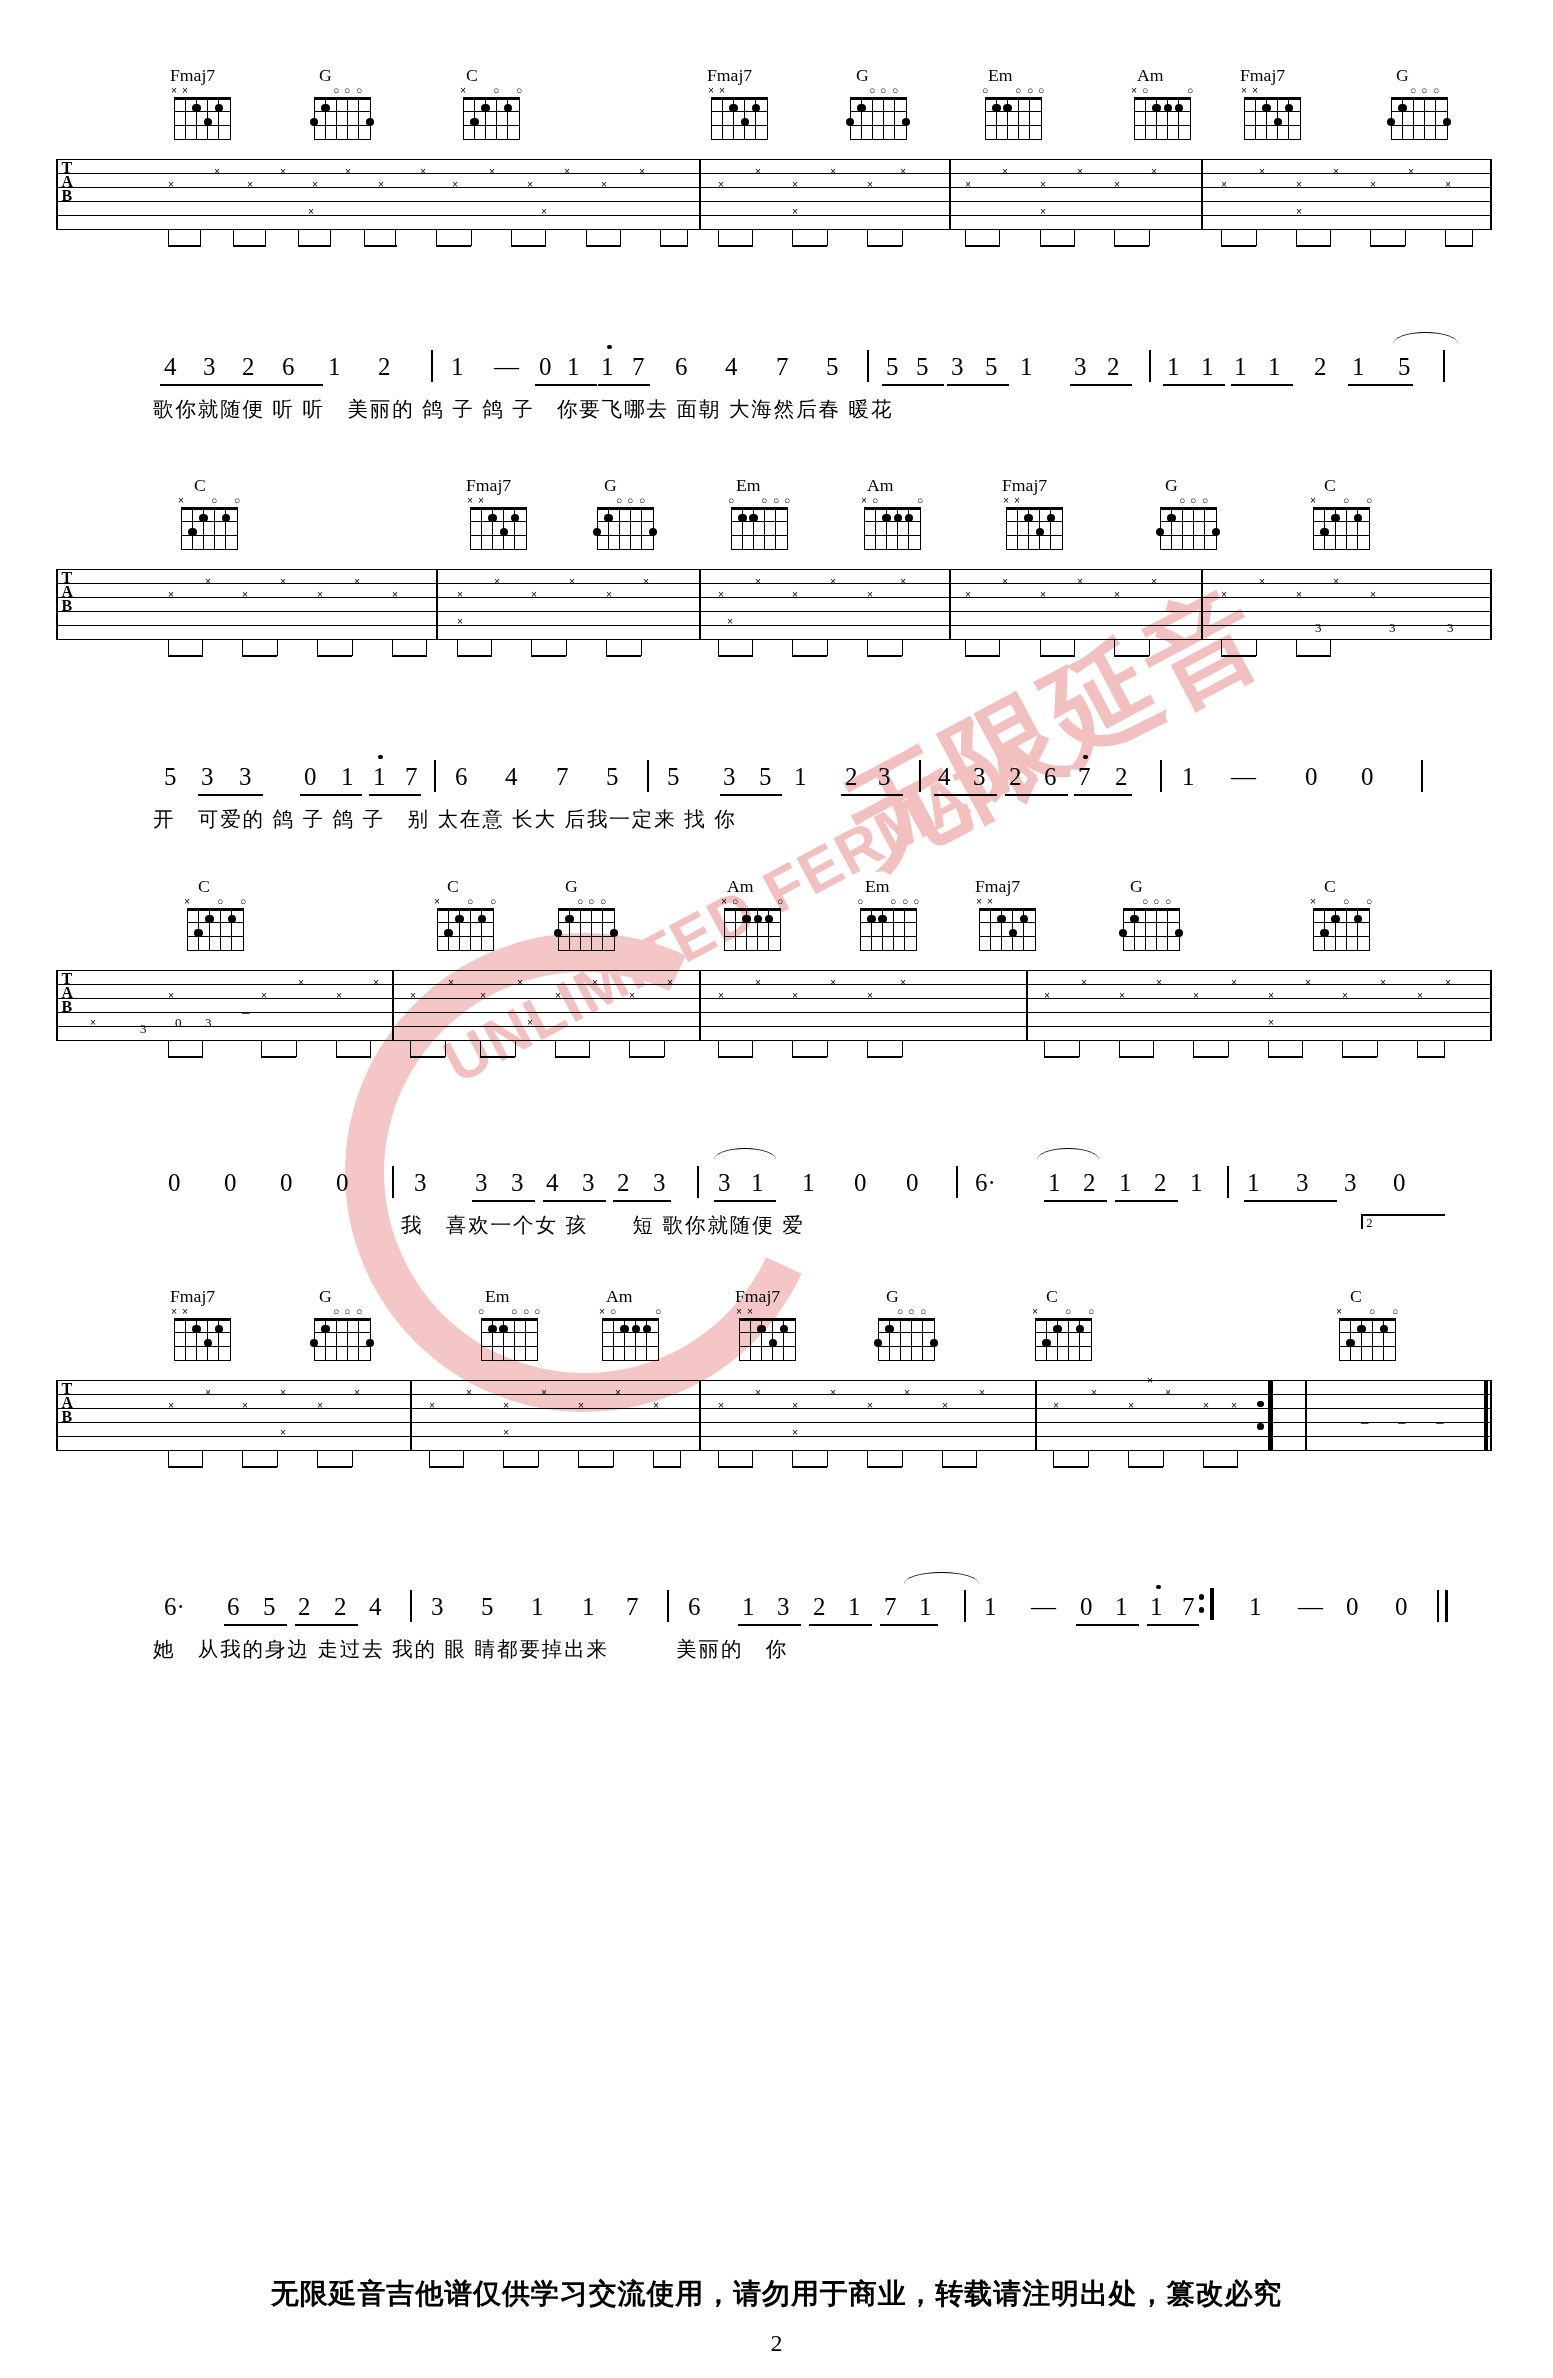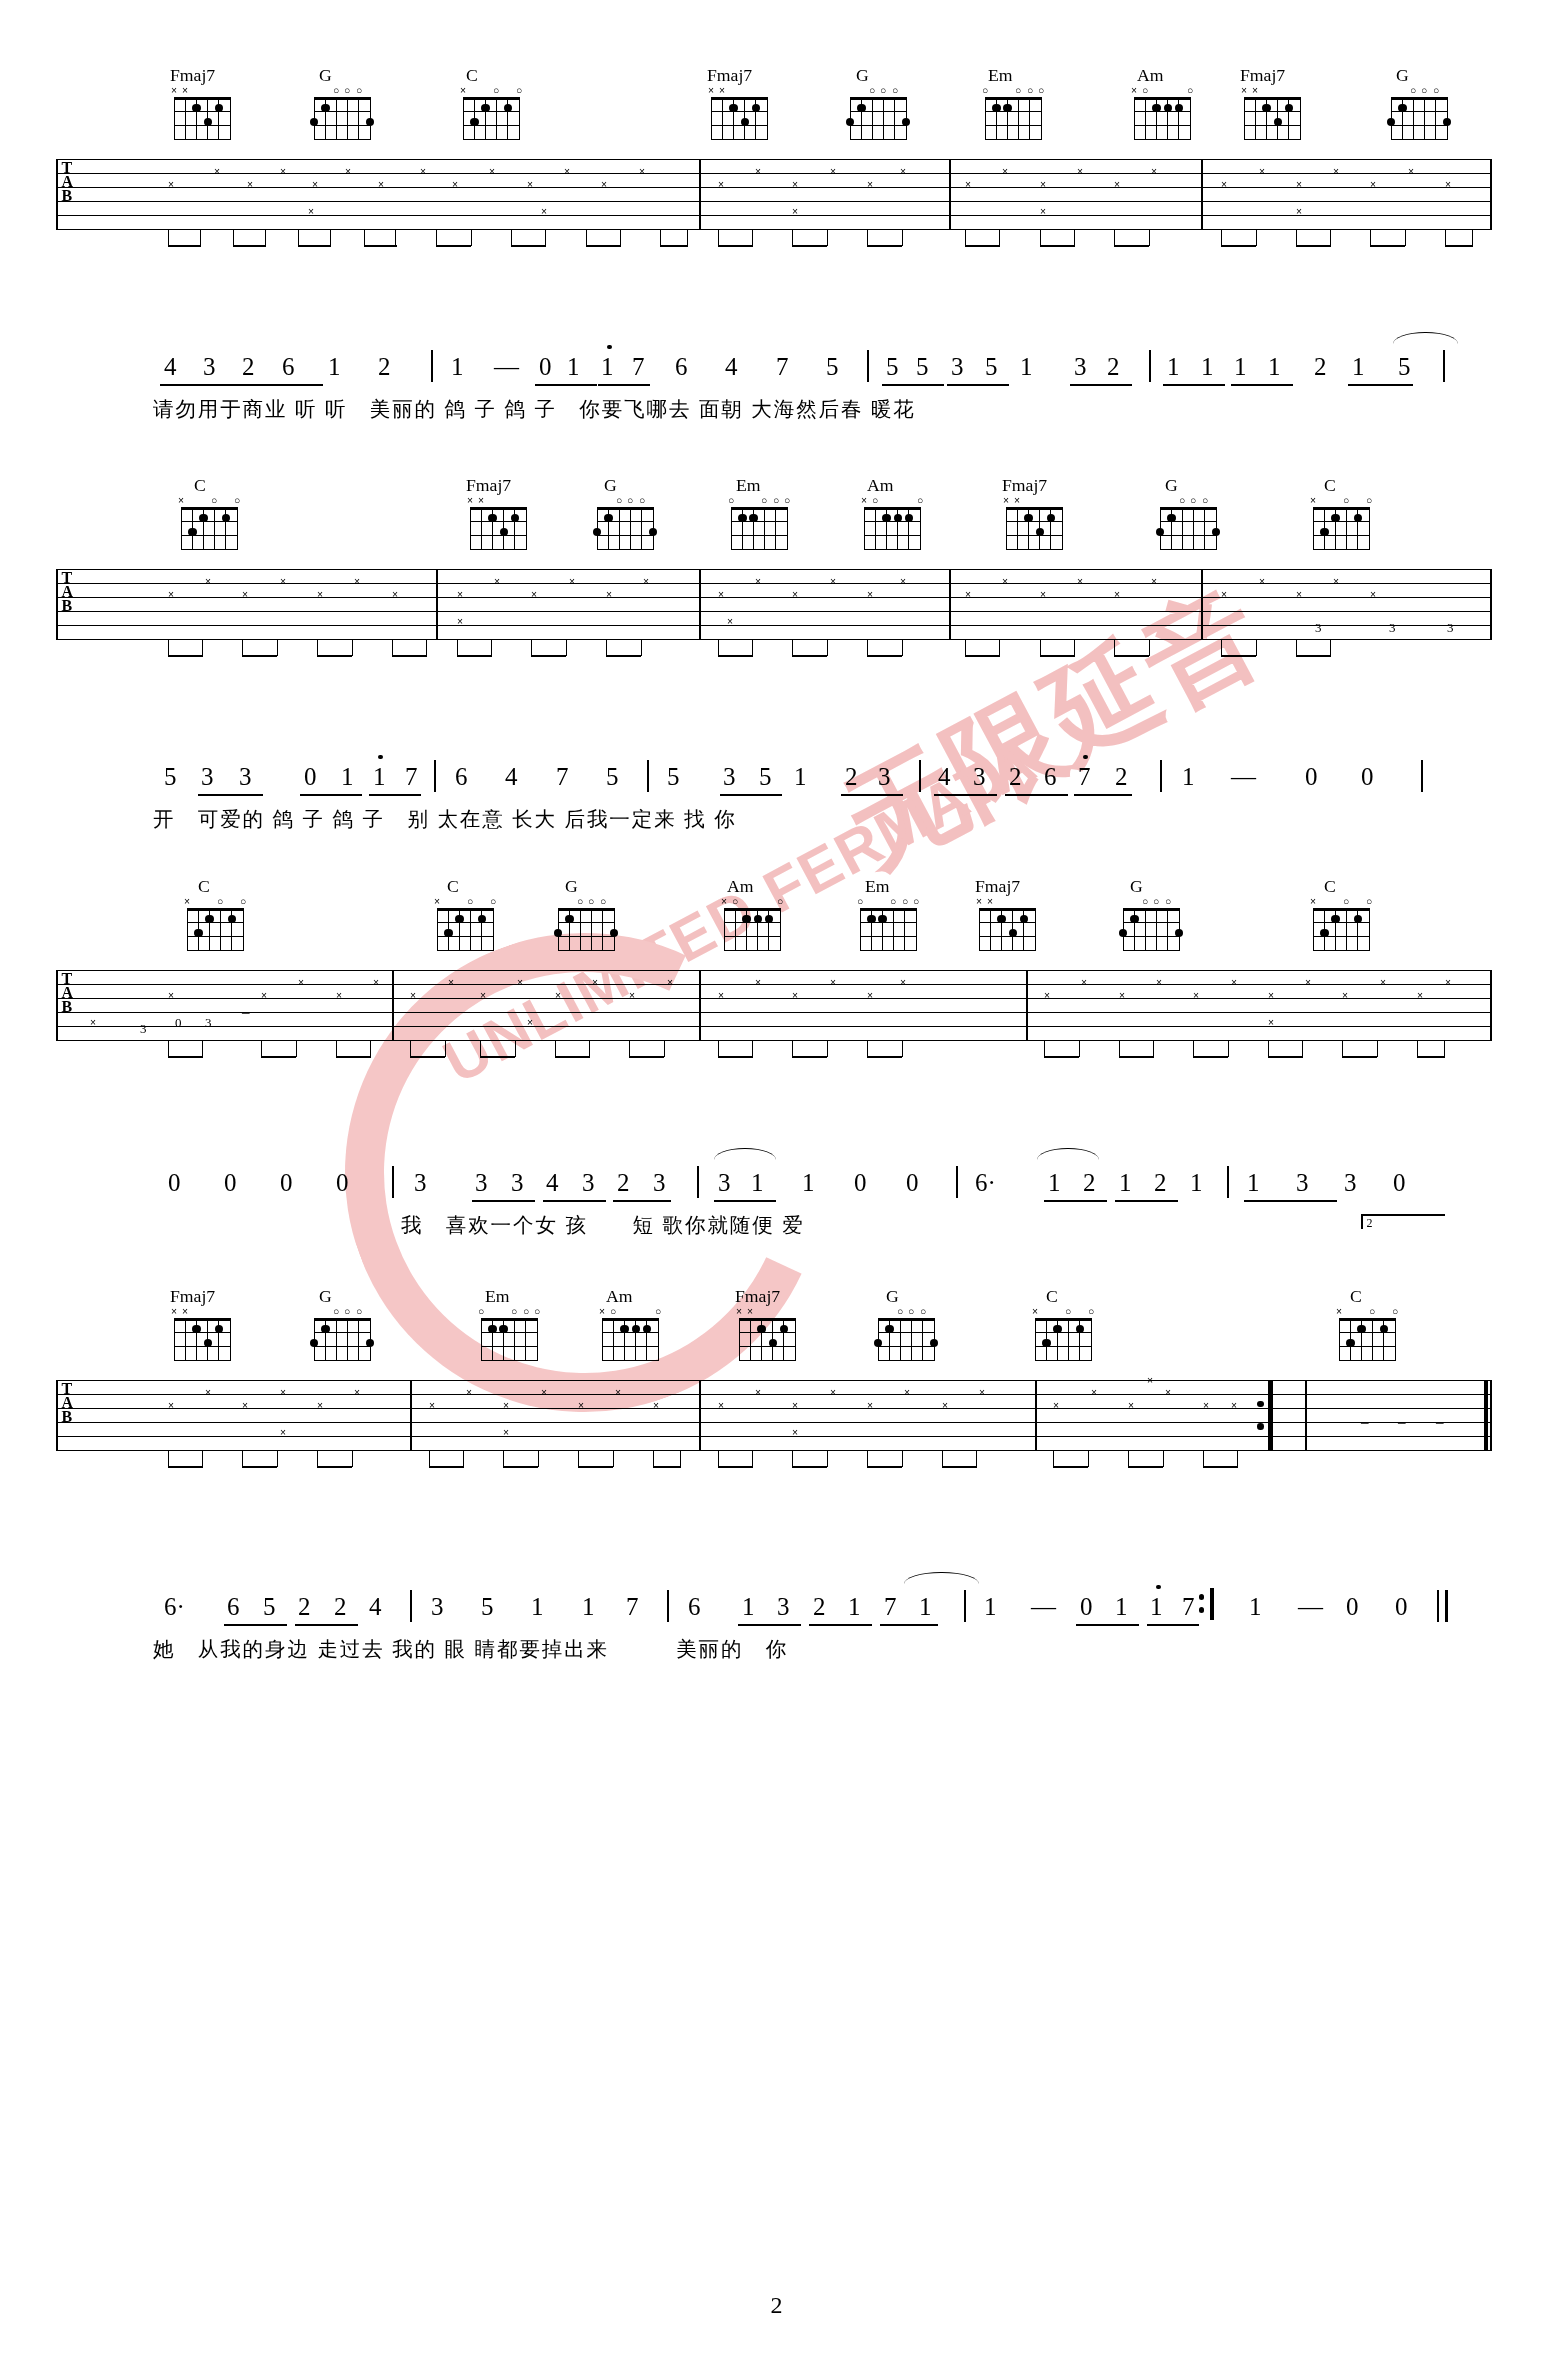--- a/index.html
+++ b/index.html
@@ -392,21 +392,21 @@
       <div class="num" style="left:1234px;">1</div>
       <div class="num" style="left:1268px;">1</div>
       <div class="under" style="left:1163px;top:30px;width:62px;"></div>
       <div class="under" style="left:1231px;top:30px;width:62px;"></div>
       <div class="num" style="left:1314px;">2</div>
       <div class="num" style="left:1352px;">1</div>
       <div class="num" style="left:1398px;">5</div>
       <div class="under" style="left:1348px;top:30px;width:65px;"></div>
       <div class="bar" style="left:1443px;top:-3.7px;height:32px;"></div>
       <div class="slur" style="left:1393px;top:-22.4px;width:65px;"></div>
-      <div class="lyr" style="left:153px;top:45px;letter-spacing:1.9px;">请勿用于商业 听 听　美丽的 鸽 子 鸽 子　你要飞哪去 面朝 大海然后春 暖花</div>
+      <div class="lyr" style="left:153px;top:45px;letter-spacing:1.9px;">歌你就随便 听 听　美丽的 鸽 子 鸽 子　你要飞哪去 面朝 大海然后春 暖花</div>
     </div>
   </div>
 
   <div class="system" style="top:466px;height:392px;">
     <div>
       <div class="chordname" style="left:194px;top:9.3px;">C</div>
       <div class="diagram" style="left:177px;top:32px;width:63px;height:52px;">
         <div class="dg-nut" style="left:3.7px;top:9.3px;width:56px;"></div>
         <div class="dg-v" style="left:3.7px;top:9.3px;height:43px;"></div>
           <div class="dg-v" style="left:15px;top:9.3px;height:43px;"></div>
@@ -1328,17 +1328,20 @@
       <div class="num" style="left:1298px;">—</div>
       <div class="num" style="left:1346px;">0</div>
       <div class="num" style="left:1395px;">0</div>
       <div class="bar" style="left:1437px;top:-3.7px;height:32px;"></div>
       <div class="bar" style="left:1445px;top:-3.7px;height:32px;width:3.3px;"></div>
       <div class="lyr" style="left:153px;top:45px;letter-spacing:1.9px;">她　从我的身边 走过去 我的 眼 睛都要掉出来　　　美丽的　你</div>
     </div>
   </div>
 
   <div class="footer" style="top:2275px;">
+    <div class="f1">
+      <span>无限延音吉他谱仅供学习交流使用，请勿用于商业，转载请注明出处，篡改必究</span>
+    </div>
     <div class="pg">2</div>
   </div>
 
 </div>
 
 
 </body></html>

